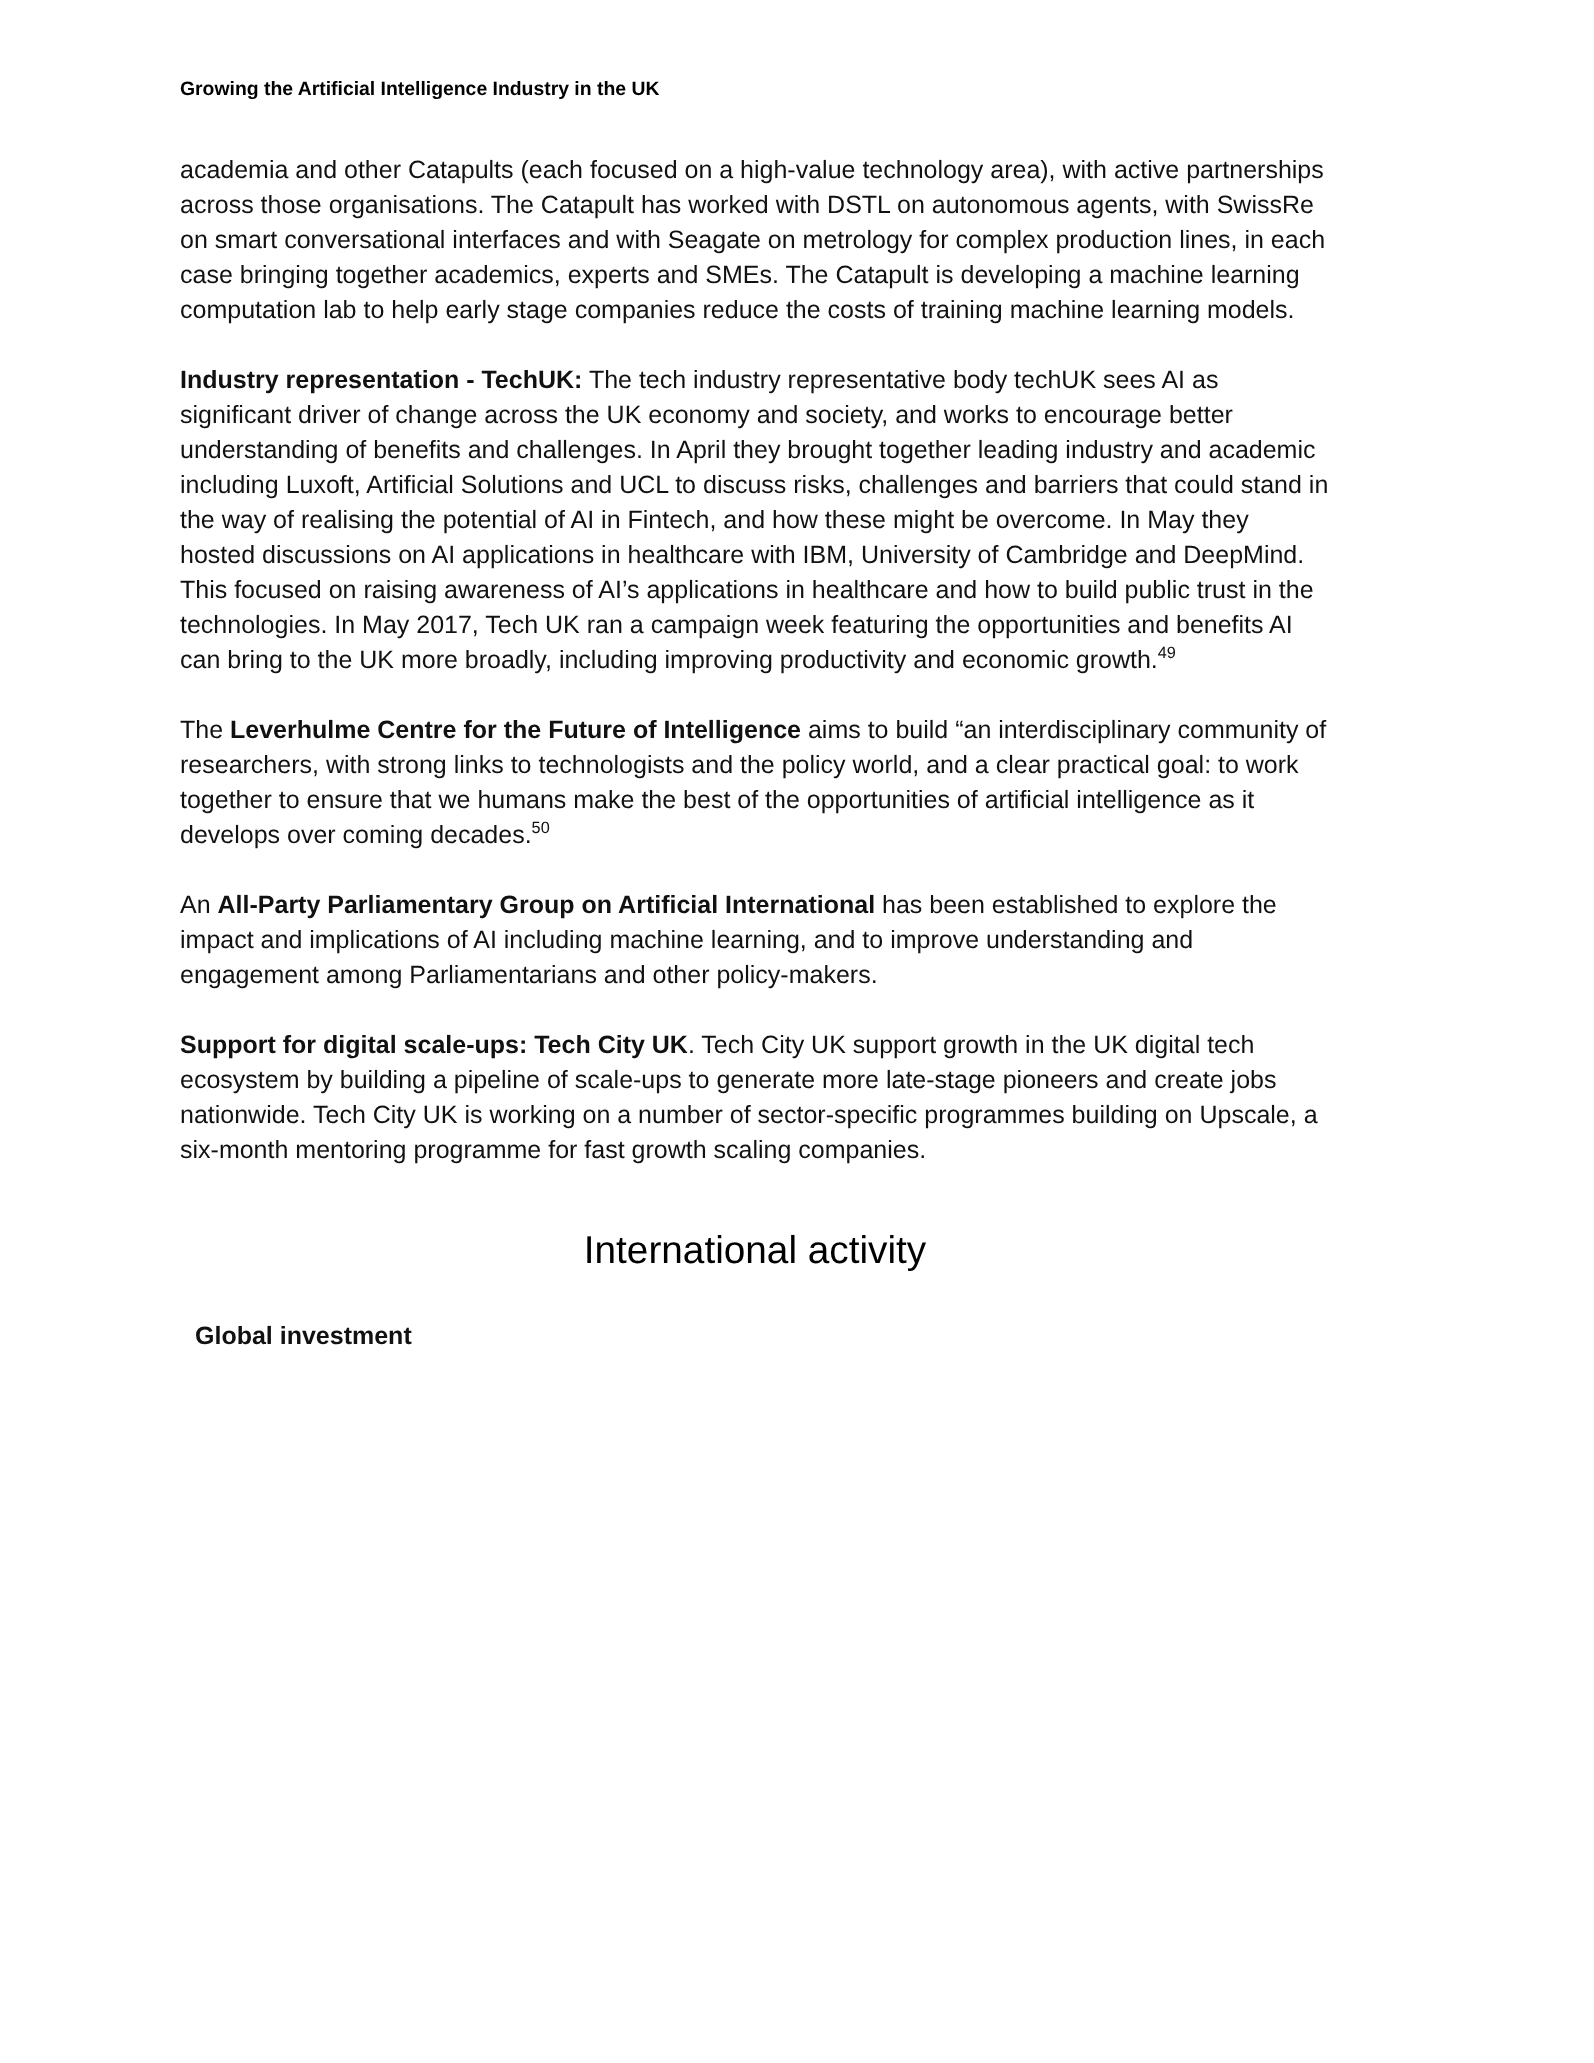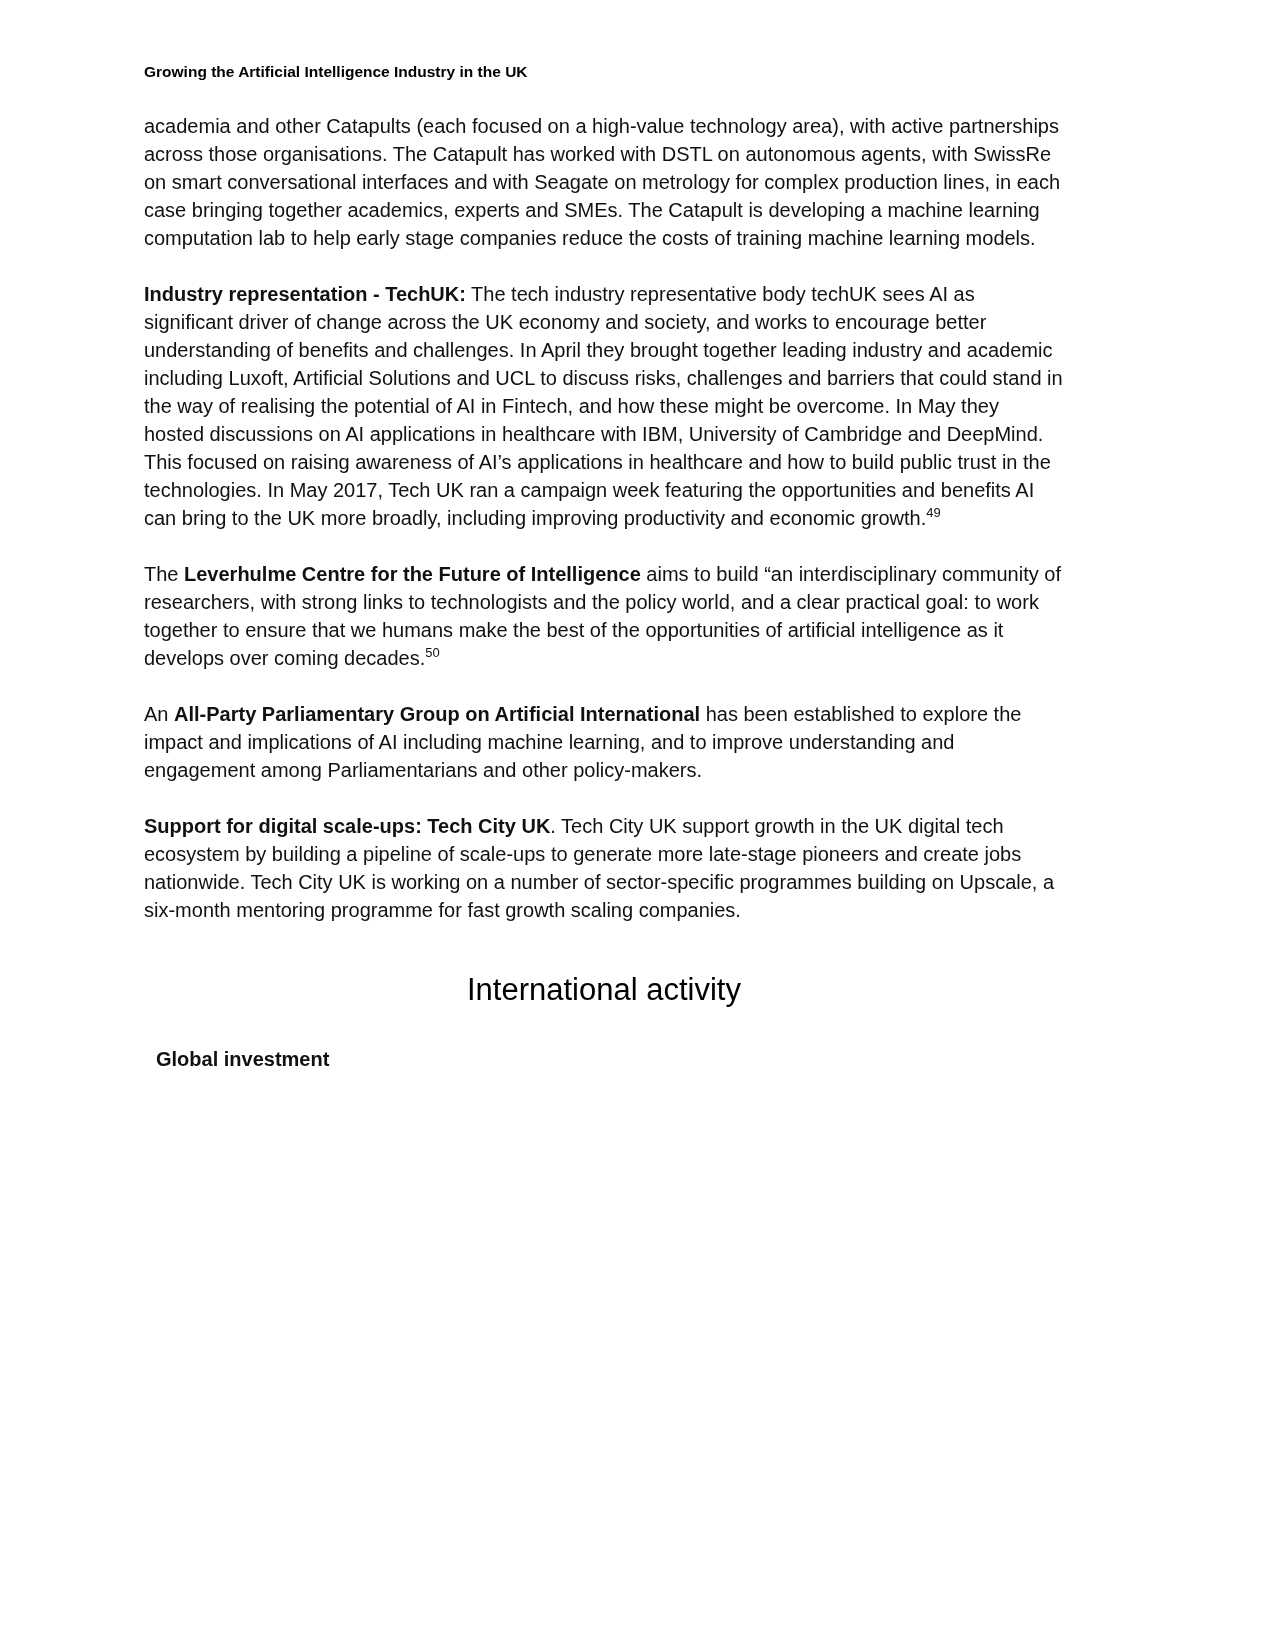--- a/index.html
+++ b/index.html
@@ -16,21 +16,21 @@
     position:absolute;
     left:144px;
     top:63px;
     font-size:15.5px;
     font-weight:bold;
     color:#000000;
   }
   .content{
     position:absolute;
     left:144px;
-    top:112px;
+    top:122px;
     width:920px;
   }
   .para{
     font-size:20px;
     line-height:28px;
     margin:0 0 28px 0;
     color:#111111;
   }
   .bold{font-weight:bold;}
   sup{

